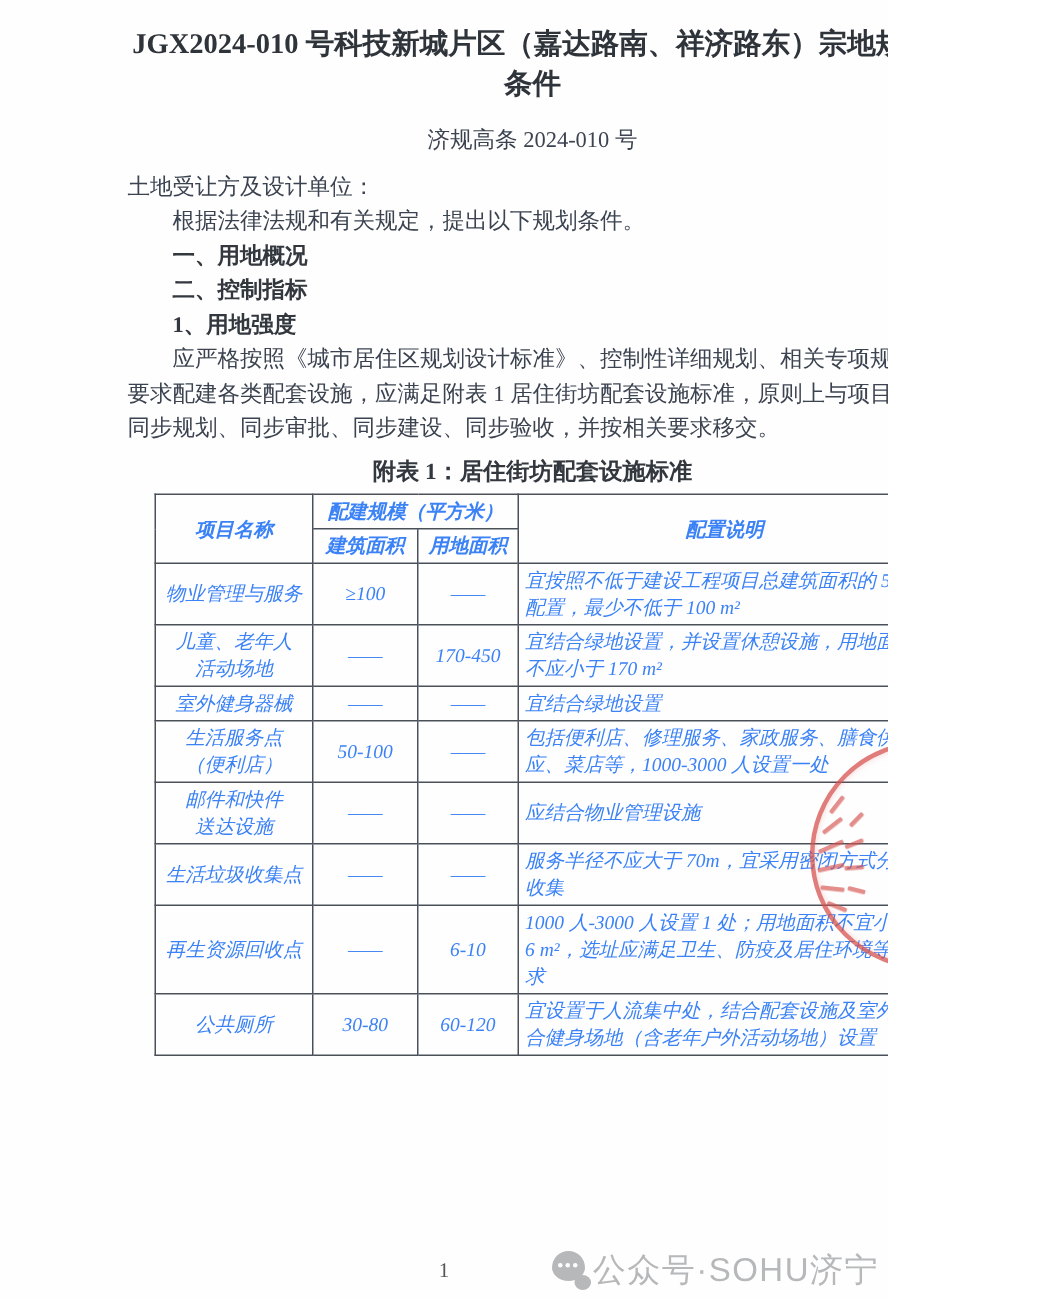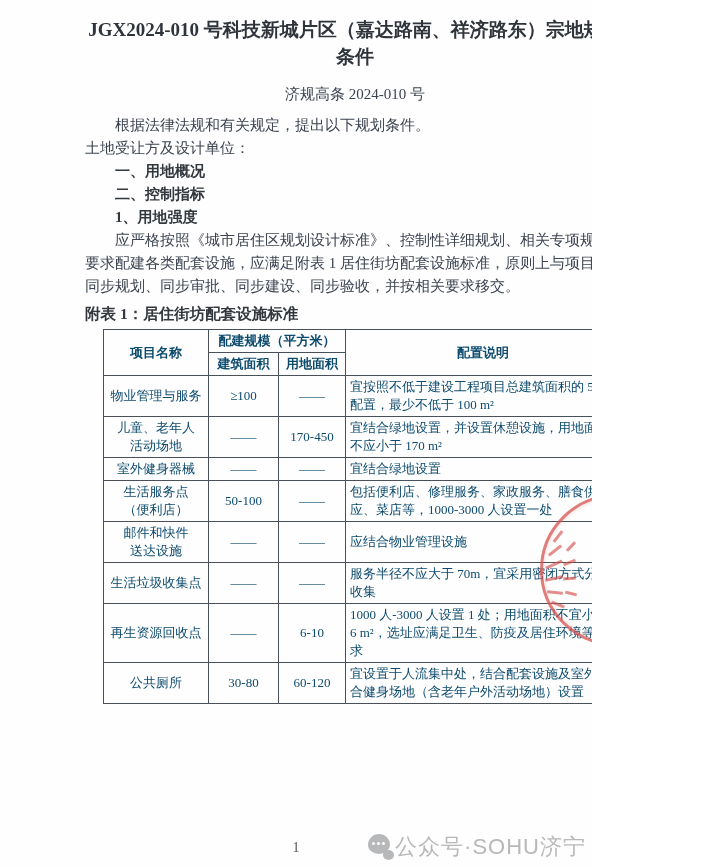--- a/index.html
+++ b/index.html
@@ -27,29 +27,29 @@
     font-size:15px;line-height:20px;
   }
   .para{
     margin:0;font-size:15px;line-height:23px;
     text-align:justify;
   }
   .indent{text-indent:2em;}
   .heading{font-weight:bold;color:#33383f;}
   .table-caption{
     margin:6px 0 4px 0;
-    text-align:left;font-weight:bold;
+    text-align:center;font-weight:bold;
     font-size:15.5px;color:#33383f;
   }
   table.std{
     border-collapse:collapse;
     margin-left:18px;
     width:517px;
     table-layout:fixed;
-    font-size:13px;color:#0c4a6e;
+    font-size:13px;color:#3b82f6;font-style:italic;
   }
   table.std th,table.std td{
     border:1px solid #4a505a;
     padding:2px 4px;
     line-height:18px;
     vertical-align:middle;
   }
   table.std th{font-weight:bold;text-align:center;}
   td.c{text-align:center;white-space:pre-line;}
   td.note{text-align:left;padding:2px 6px;}
@@ -100,22 +100,22 @@
 </head>
 <body>
 
 <div class="page">
   <div class="content">
 
     <h1 class="doc-title">JGX2024-010 号科技新城片区（嘉达路南、祥济路东）宗地规划条件</h1>
 
     <div class="doc-number">济规高条 2024-010 号</div>
 
+    <p class="para">土地受让方及设计单位：</p>
     <p class="para indent">根据法律法规和有关规定，提出以下规划条件。</p>
-    <p class="para">土地受让方及设计单位：</p>
     <p class="para indent heading">一、用地概况</p>
     <p class="para indent heading">二、控制指标</p>
     <p class="para indent heading">1、用地强度</p>
     <p class="para indent">应严格按照《城市居住区规划设计标准》、控制性详细规划、相关专项规划等要求配建各类配套设施，应满足附表 1 居住街坊配套设施标准，原则上与项目主体同步规划、同步审批、同步建设、同步验收，并按相关要求移交。</p>
 
     <div class="table-caption">附表 1：居住街坊配套设施标准</div>
 
     <table class="std">
       <colgroup>
           <col class="c1">

